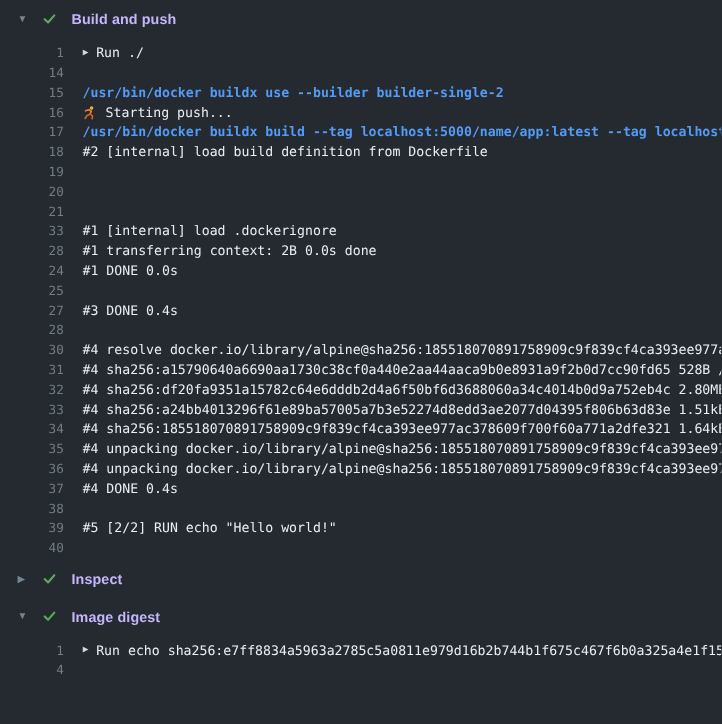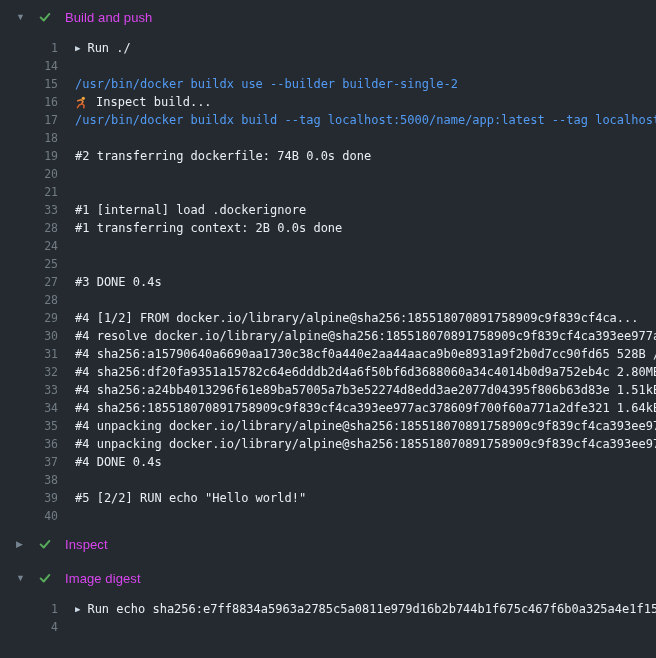--- a/index.html
+++ b/index.html
@@ -12,37 +12,37 @@
   .section-header{
     display:flex;align-items:center;height:34px;padding:0 16px;
     cursor:pointer;
   }
   .sec-chevron{
     width:12px;margin-right:10px;flex:none;
     color:#768390;font-size:9px;line-height:1;
   }
   .sec-check{width:14px;height:14px;margin-right:13px;flex:none;display:flex;align-items:center;}
   .sec-title{
-    color:#d946ef;font-size:13px;font-weight:400;letter-spacing:.1px;
+    color:#c4b5fd;font-size:13px;font-weight:700;letter-spacing:.1px;
   }
   .section-body{padding:5px 0 2px 0;}
   .log-line{
     display:flex;align-items:center;height:18px;overflow:hidden;
     font-family:"DejaVu Sans Mono","Liberation Mono",monospace;
     font-size:12px;color:#e9eef3;white-space:pre;
   }
   .line-number{
     width:58px;flex:none;text-align:right;
     color:#727c85;font-size:11.5px;cursor:pointer;
   }
   .line-content{
     margin-left:17px;display:flex;align-items:center;overflow:hidden;flex:1 1 auto;
   }
   .line-text{white-space:pre;}
-  .t-command .line-text{color:#539bf5;font-weight:normal;text-align:center;}
+  .t-command .line-text{color:#539bf5;font-weight:bold;text-align:center;}
   .grp-marker{
     color:#cdd9e5;font-size:9px;margin-right:7px;flex:none;cursor:pointer;line-height:1;
   }
   .emoji-icon{width:13px;height:13px;margin-right:8px;flex:none;display:flex;align-items:center;}
   .emoji-icon svg,.sec-check svg{display:block;}
 </style>
 </head>
 <body>
 
 <div class="log-viewer">
@@ -87,46 +87,46 @@
       
       
       <span class="emoji-icon">
         <svg width="13" height="13" viewBox="0 0 16 16">
           <circle cx="10.2" cy="2.8" r="2" fill="#f4a73c"></circle>
           <path d="M3.4 5.8 L7.4 4.6 L9.8 6.6 L8.4 9.6" fill="none" stroke="#e8833a" stroke-width="1.9" stroke-linecap="round" stroke-linejoin="round"></path>
           <path d="M8.4 9.6 L4.8 11.4 L3 14.4" fill="none" stroke="#d9622b" stroke-width="1.8" stroke-linecap="round" stroke-linejoin="round"></path>
           <path d="M8.6 9.2 L11.2 11.6 L10.8 14.6" fill="none" stroke="#d9622b" stroke-width="1.8" stroke-linecap="round" stroke-linejoin="round"></path>
         </svg>
       </span>
-      <span class="line-text">Inspect build...</span>
+      <span class="line-text">Starting push...</span>
     </span>
   </div>
 
   <div class="log-line t-command">
     <span class="line-number">17</span>
     <span class="line-content">
       
       
       
       <span class="line-text">/usr/bin/docker buildx build --tag localhost:5000/name/app:latest --tag localhost:50</span>
     </span>
   </div>
 
   <div class="log-line t-plain">
     <span class="line-number">18</span>
+    <span class="line-content">
+      
+      
+      
+      <span class="line-text">#2 [internal] load build definition from Dockerfile</span>
+    </span>
   </div>
 
   <div class="log-line t-plain">
     <span class="line-number">19</span>
-    <span class="line-content">
-      
-      
-      
-      <span class="line-text">#2 transferring dockerfile: 74B 0.0s done</span>
-    </span>
   </div>
 
   <div class="log-line t-plain">
     <span class="line-number">20</span>
   </div>
 
   <div class="log-line t-plain">
     <span class="line-number">21</span>
     <span class="line-content">
       
@@ -151,20 +151,26 @@
     <span class="line-content">
       
       
       
       <span class="line-text">#1 transferring context: 2B 0.0s done</span>
     </span>
   </div>
 
   <div class="log-line t-plain">
     <span class="line-number">24</span>
+    <span class="line-content">
+      
+      
+      
+      <span class="line-text">#1 DONE 0.0s</span>
+    </span>
   </div>
 
   <div class="log-line t-plain">
     <span class="line-number">25</span>
     <span class="line-content">
       
       
       
       <span class="line-text"></span>
     </span>
@@ -184,29 +190,20 @@
   <div class="log-line t-plain">
     <span class="line-number">28</span>
     <span class="line-content">
       
       
       
       <span class="line-text"></span>
     </span>
   </div>
 
-  <div class="log-line t-plain">
-    <span class="line-number">29</span>
-    <span class="line-content">
-      
-      
-      
-      <span class="line-text">#4 [1/2] FROM docker.io/library/alpine@sha256:185518070891758909c9f839cf4ca...</span>
-    </span>
-  </div>
 
   <div class="log-line t-plain">
     <span class="line-number">30</span>
     <span class="line-content">
       
       
       
       <span class="line-text">#4 resolve docker.io/library/alpine@sha256:185518070891758909c9f839cf4ca393ee977ac3</span>
     </span>
   </div>

